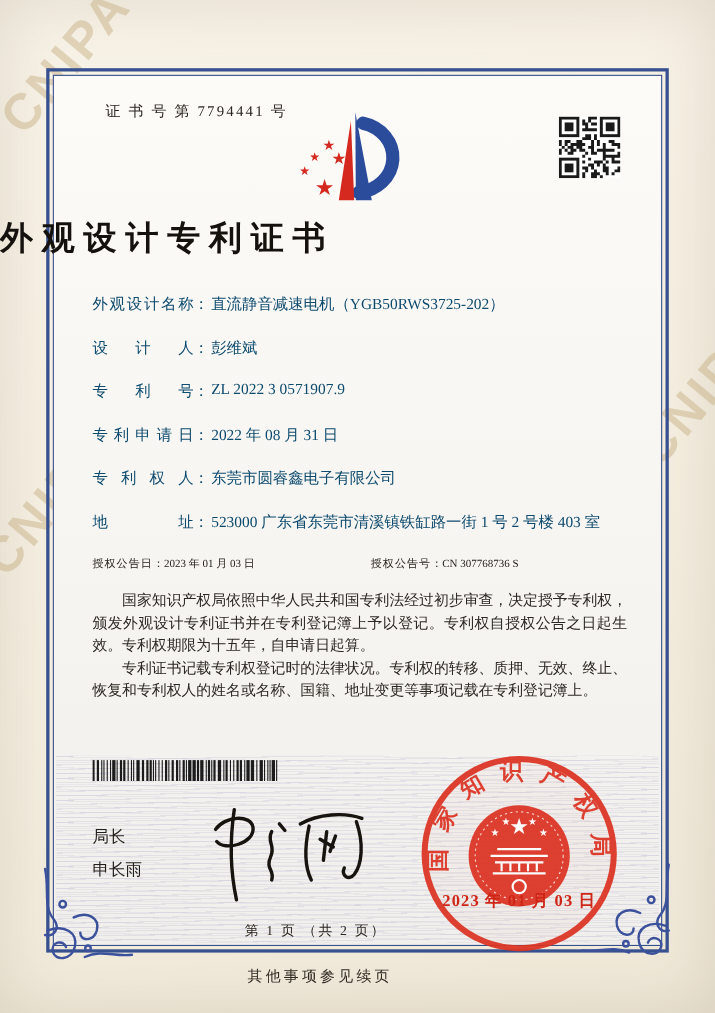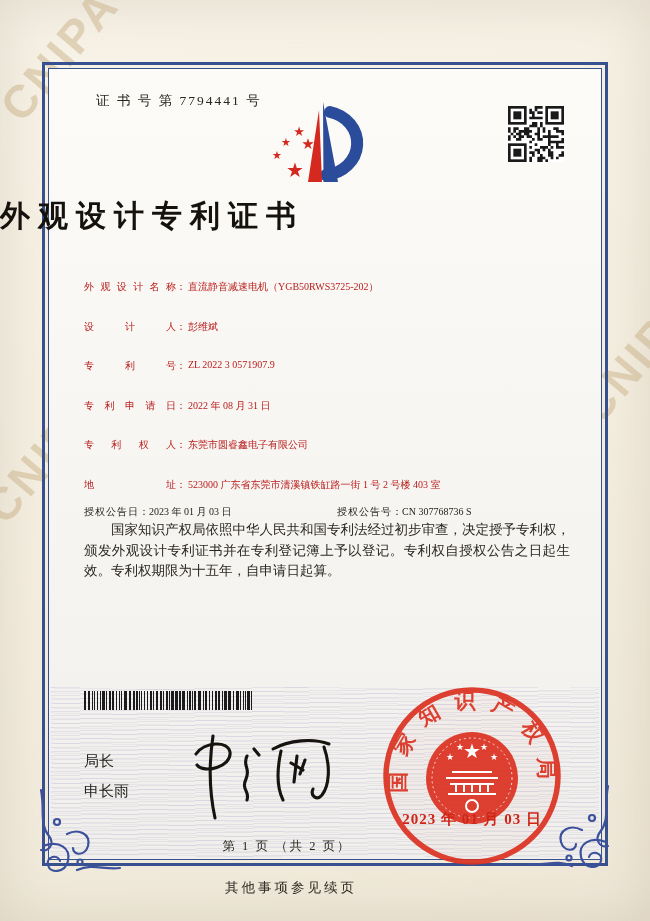--- a/index.html
+++ b/index.html
@@ -28,30 +28,30 @@
     position:absolute;left:2px;right:2px;bottom:2px;height:170px;
     background:
       repeating-linear-gradient(179deg,rgba(128,120,185,.13) 0 1px,rgba(128,120,185,0) 1px 4px),
       repeating-linear-gradient(181deg,rgba(128,120,185,.09) 0 1px,rgba(128,120,185,0) 1px 5px);
   }
   .cert-no{position:absolute;left:84px;top:92px;font-size:13.5px;letter-spacing:2px;color:#2a2620;margin-left:12px;}
   .title{
     position:absolute;left:0;top:196px;width:650px;text-align:left;
     font-size:30px;font-weight:bold;letter-spacing:8px;color:#15120e;
   }
-  .fields{position:absolute;left:84px;top:280px;width:500px;font-size:10px;color:#b91c1c;}
+  .fields{position:absolute;left:84px;top:268px;width:500px;font-size:14px;color:#0c4a6e;}
   .field-row{height:39.6px;display:flex;align-items:flex-start;white-space:nowrap;}
   .f-label{display:inline-block;width:92px;text-align:justify;text-align-last:justify;}
   .f-colon{display:inline-block;margin-right:2px;}
   .grant-row{position:absolute;left:84px;top:505px;width:500px;font-size:10px;color:#26221c;display:flex;}
   .grant-left{white-space:nowrap;width:239px;}
   .grant-right{white-space:nowrap;margin-left:14px;}
   .g-label{letter-spacing:1px;}
   .paras{
-    position:absolute;left:84px;top:520px;width:486px;
+    position:absolute;left:84px;top:536px;width:486px;
     font-size:13.5px;line-height:20.6px;color:#2b2722;text-align:justify;
   }
   .paras p{margin:0;text-indent:2em;}
   .barcode{position:absolute;left:84px;top:691px;}
   .signer{position:absolute;left:84px;top:746px;font-size:15px;color:#221e19;line-height:30px;}
   .signature{position:absolute;left:183px;top:722px;}
   .seal{position:absolute;left:376px;top:680px;width:192px;height:192px;opacity:.93;}
   .seal-date{
     position:absolute;left:378px;top:810px;width:188px;text-align:center;
     font-size:15px;font-weight:bold;color:#cf2517;letter-spacing:1px;z-index:5;
@@ -141,20 +141,21 @@
   <div class="grant-left">
     <span class="g-label">授权公告日</span><span>：</span><span>2023 年 01 月 03 日</span>
   </div>
   <div class="grant-right">
     <span class="g-label">授权公告号</span><span>：</span><span>CN 307768736 S</span>
   </div>
 </div>
 
 <div class="paras">
   <p>国家知识产权局依照中华人民共和国专利法经过初步审查，决定授予专利权，颁发外观设计专利证书并在专利登记簿上予以登记。专利权自授权公告之日起生效。专利权期限为十五年，自申请日起算。</p>
+  <p>专利证书记载专利权登记时的法律状况。专利权的转移、质押、无效、终止、恢复和专利权人的姓名或名称、国籍、地址变更等事项记载在专利登记簿上。</p>
 </div>
 
 <svg class="barcode" width="172" height="19" viewBox="0 0 172 19" id="barcode">
     <rect x="0" y="0" width="2" height="19" fill="#1b1b1b"></rect>
     <rect x="4" y="0" width="2" height="19" fill="#1b1b1b"></rect>
     <rect x="8" y="0" width="1" height="19" fill="#1b1b1b"></rect>
     <rect x="10" y="0" width="1" height="19" fill="#1b1b1b"></rect>
     <rect x="13" y="0" width="1" height="19" fill="#1b1b1b"></rect>
     <rect x="16" y="0" width="1" height="19" fill="#1b1b1b"></rect>
     <rect x="18" y="0" width="3" height="19" fill="#1b1b1b"></rect>

